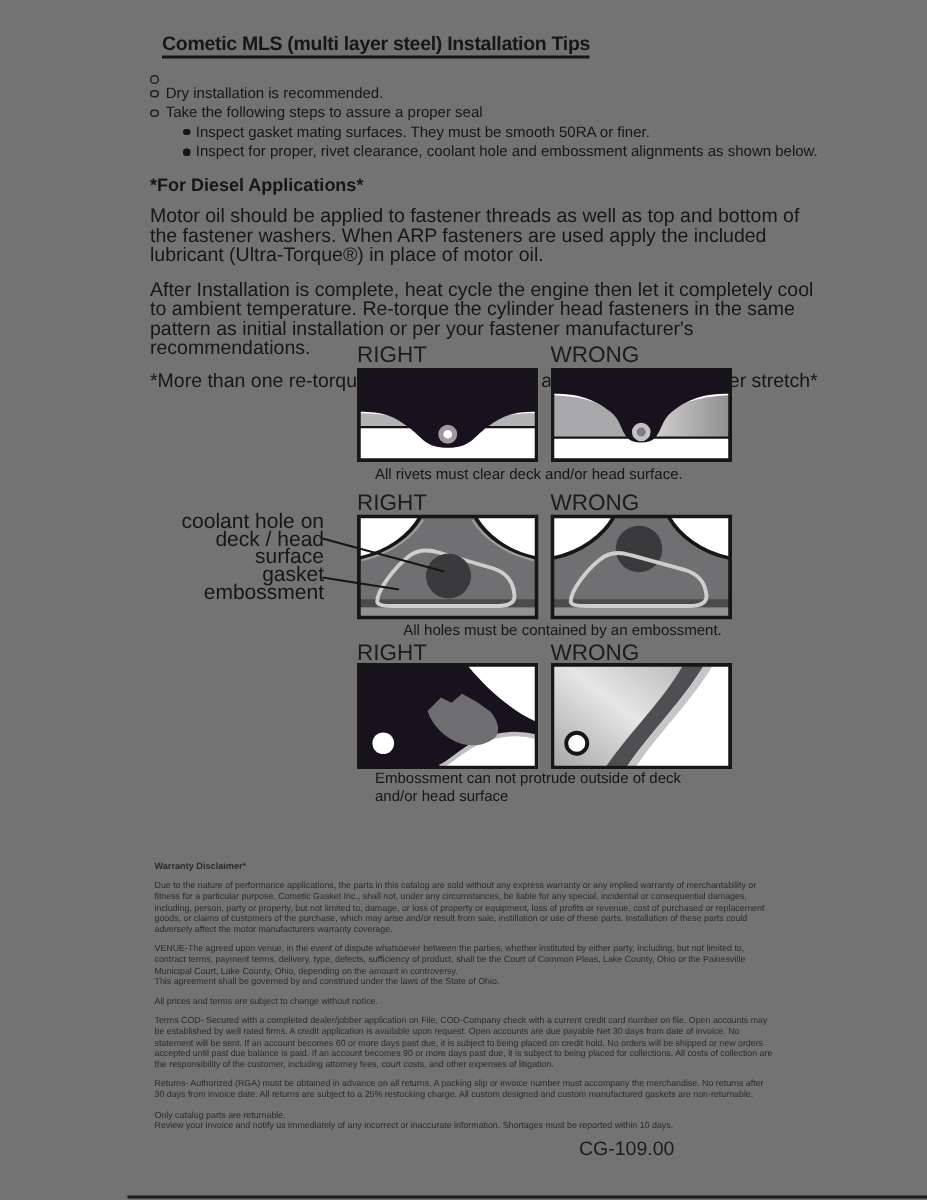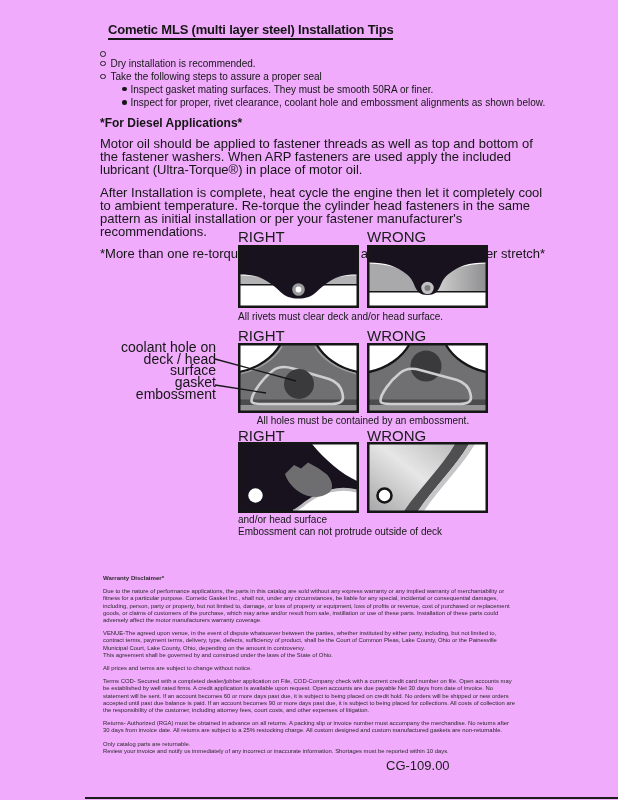--- a/index.html
+++ b/index.html
@@ -1,37 +1,37 @@
 <!DOCTYPE html>
 <html><head>
 <meta charset="utf-8">
 <style>
   html,body{margin:0;padding:0;background:#e8e8e8;}
-  .page{position:relative;width:618px;height:800px;background:#f0abfc;margin:0 auto;
+  .page{position:relative;width:618px;height:800px;background:#737373;margin:0 auto;
         font-family:"Liberation Sans","DejaVu Sans",sans-serif;color:#161616;overflow:hidden;}
 
   
   .header{position:absolute;left:100px;top:20px;width:452px;}
   .title{display:inline-block;margin:0 0 7px 8px;font-size:13px;font-weight:bold;
          letter-spacing:-0.2px;border-bottom:2px solid #161616;padding-bottom:1px;}
   .bullet-row{display:flex;align-items:flex-start;font-size:10px;line-height:13.2px;}
   .bullet-row .m-open{flex:none;width:3.5px;height:3.5px;border:1px solid #222;border-radius:50%;
          margin:4px 5px 0 0;}
   .bullet-row.sub{margin-left:22px;}
   .bullet-row .m-fill{flex:none;width:4.5px;height:4.5px;background:#161616;border-radius:50%;
          margin:4px 4px 0 0;}
 
   
   .diesel{position:absolute;left:100px;top:116px;width:452px;}
   .diesel .h2{font-size:12px;font-weight:bold;margin:0 0 7px 0;}
   .diesel p{font-size:13px;line-height:13.2px;margin:0 0 9px 0;}
 
   
   .dg-label{position:absolute;width:121px;text-align:left;font-size:15px;color:#1c1c1c;}
-  .dg-caption{position:absolute;font-size:10px;line-height:11.5px;color:#161616;}
+  .dg-caption{position:absolute;font-size:10px;line-height:11.5px;color:#161616;margin-left:12px;}
   .dg-caption.center{width:250px;text-align:center;}
   svg.dg{position:absolute;display:block;}
   .side-label{position:absolute;left:98px;width:118px;text-align:right;
               font-size:14px;line-height:11.5px;color:#161616;}
   svg.leaders{position:absolute;left:210px;top:352px;z-index:5;pointer-events:none;}
 
   
   .disclaimer{position:absolute;left:103px;top:574px;width:414px;font-size:5.9px;
               line-height:7.2px;color:#2a2a2a;}
   .disclaimer .h{font-weight:bold;margin:0 0 7px 0;font-size:6.1px;}
@@ -174,22 +174,22 @@
     </defs>
     <rect width="121" height="71" fill="#ffffff"></rect>
     <path d="M2,2 L88,2 C75,25 52,47 37,69 L2,69 Z" fill="url(#g3w)"></path>
     <path d="M88,2 L102,2 C89,24 66,47 51,69 L37,69 C52,47 75,25 88,2 Z" fill="#4f4f51"></path>
     <path d="M102,2 L108,2 C95,24 72,47 57,69 L51,69 C66,47 89,24 102,2 Z" fill="#c6c6c8"></path>
     <circle cx="17.5" cy="53.5" r="7" fill="#ffffff" stroke="#161616" stroke-width="2.6"></circle>
     <rect x="1.25" y="1.25" width="118.5" height="68.5" fill="none" stroke="#161616" stroke-width="2.5"></rect>
   </svg>
 
   <div class="dg-caption" style="left:238px;top:514px">
+    <div>Embossment can not protrude outside of deck</div>
     <div>and/or head surface</div>
-    <div>Embossment can not protrude outside of deck</div>
   </div>
 
   <div class="disclaimer">
     <div class="h">Warranty Disclaimer*</div>
     <p>Due to the nature of performance applications, the parts in this catalog are sold without any express warranty or any implied warranty of merchantability or fitness for a particular purpose.  Cometic Gasket Inc., shall not, under any circumstances, be liable for any special, incidental or consequential damages, including, person, party or property, but not limited to, damage, or loss of property or equipment, loss of profits or revenue, cost of purchased or replacement goods, or claims of customers of the purchase, which may arise and/or result from sale, instillation or use of these parts.  Installation of these parts could adversely affect the motor manufacturers warranty coverage.</p>
     <p class="tight">VENUE-The agreed upon venue, in the event of dispute whatsoever between the parties, whether instituted by either party, including, but not limited to, contract terms, payment terms, delivery, type, defects, sufficiency of product, shall be the Court of Common Pleas, Lake County, Ohio or the Painesville Municipal Court, Lake County, Ohio, depending on the amount in controversy.</p>
     <p>This agreement shall be governed by and construed under the laws of the State of Ohio.</p>
     <p>All prices and terms are subject to change without notice.</p>
     <p>Terms COD- Secured with a completed dealer/jobber application on File, COD-Company check with a current credit card number on file.  Open accounts may be established by well rated firms.  A credit application is available upon request.  Open accounts are due payable Net 30 days from date of invoice.  No statement will be sent.  If an account becomes 60 or more days past due, it is subject to being placed on credit hold.  No orders will be shipped or new orders accepted until past due balance is paid.  If an account becomes 90 or more days past due, it is subject to being placed for collections.  All costs of collection are the responsibility of the customer, including attorney fees, court costs, and other expenses of litigation.</p>
     <p>Returns- Authorized (RGA) must be obtained in advance on all returns.  A packing slip or invoice number must accompany the merchandise.  No returns after 30 days from invoice date.  All returns are subject to a 25% restocking charge.  All custom designed and custom manufactured gaskets are non-returnable.</p>

